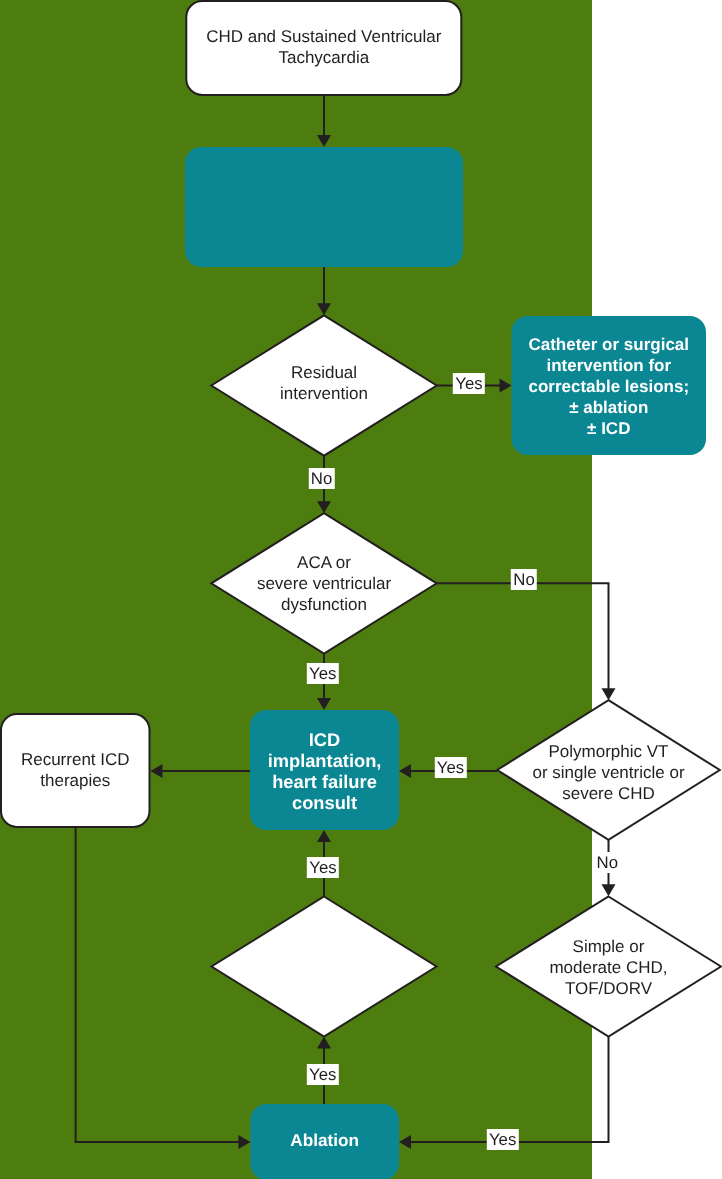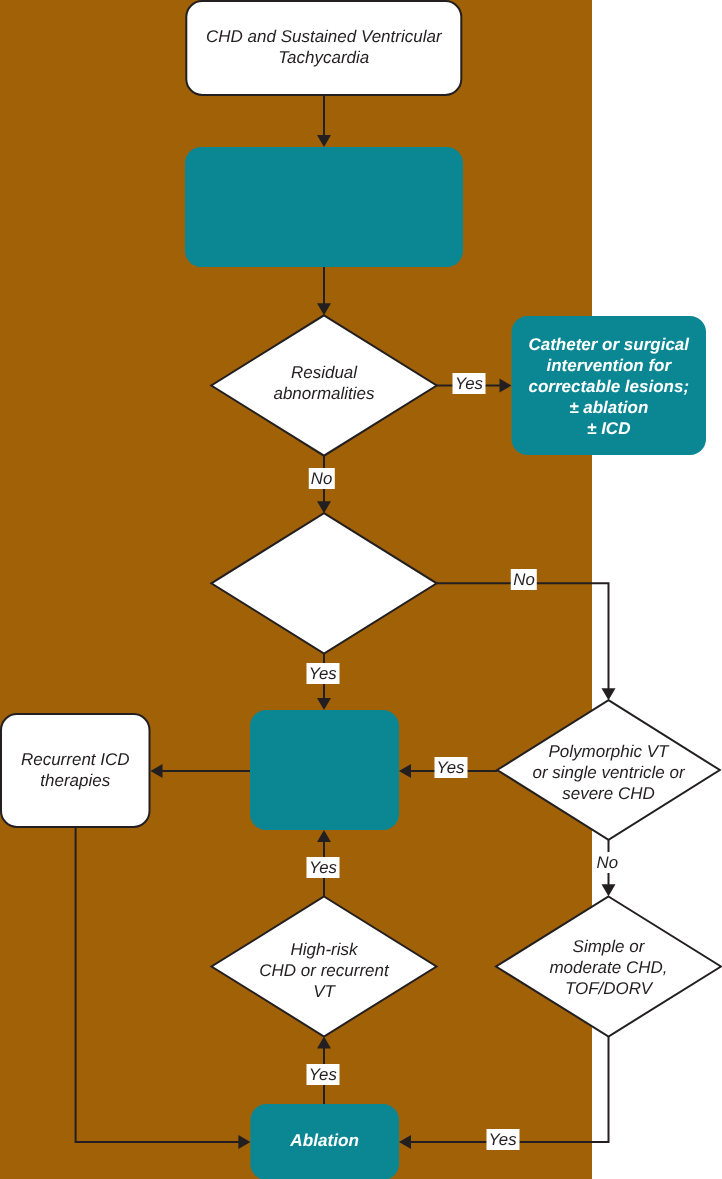--- a/index.html
+++ b/index.html
@@ -1,20 +1,20 @@
 <!DOCTYPE html>
 <html><head>
 <meta charset="utf-8">
 <title>CHD and Sustained Ventricular Tachycardia</title>
 <style>
   html,body{margin:0;padding:0;background:#ffffff;}
   body{width:722px;height:1179px;overflow:hidden;
        font-family:"Liberation Sans",sans-serif;color:#231f20;
        -webkit-font-smoothing:antialiased;text-rendering:geometricPrecision;}
-  #chart{position:relative;width:592px;height:1179px;background:#a16207;font-style:italic;}
+  #chart{position:relative;width:592px;height:1179px;background:#4d7c0f;}
   svg#canvas{position:absolute;left:0;top:0;width:722px;height:1179px;display:block;}
   .node-label{position:absolute;text-align:center;line-height:21px;
               font-size:17px;white-space:pre-line;}
   .lbl-plain{color:#231f20;font-weight:normal;}
   .lbl-white{color:#ffffff;font-weight:bold;}
   .edge-label{position:absolute;font-size:16.8px;line-height:21px;color:#231f20;
               background:#ffffff;white-space:nowrap;text-align:left;
               transform:translateX(-50%);padding:0 2.5px;}
 </style>
 </head>
@@ -62,34 +62,38 @@
         <path d="M608.5 1036.6 L608.5 1142 L410 1142" fill="none" stroke="#231f20" stroke-width="2" stroke-linecap="butt" stroke-linejoin="miter"></path>
         <polygon points="399.00,1142.00 411.00,1135.00 411.00,1149.00" fill="#231f20" stroke="none"></polygon>
         <path d="M75.6 828 L75.6 1142 L239.4 1142" fill="none" stroke="#231f20" stroke-width="2" stroke-linecap="butt" stroke-linejoin="miter"></path>
         <polygon points="250.40,1142.00 238.40,1149.00 238.40,1135.00" fill="#231f20" stroke="none"></polygon>
       </g>
   </svg>
 
   <div class="node-label lbl-plain" style="font-size: 17px; line-height: 21px; left: 143.8px; top: 26px; width: 360px;">CHD and Sustained Ventricular
 Tachycardia</div>
   <div class="node-label lbl-plain" style="font-size: 17px; line-height: 21px; left: 144px; top: 362px; width: 360px;">Residual
-abnormalities</div>
+intervention</div>
   <div class="node-label lbl-white" style="font-size: 17px; line-height: 21px; left: 428.75px; top: 334px; width: 360px;">Catheter or surgical
 intervention for
 correctable lesions;
 ± ablation
 ± ICD</div>
+  <div class="node-label lbl-plain" style="font-size: 17px; line-height: 21px; left: 144px; top: 551.8px; width: 360px;">ACA or
+severe ventricular
+dysfunction</div>
   <div class="node-label lbl-plain" style="font-size: 17px; line-height: 21px; left: -104.75px; top: 748.5px; width: 360px;">Recurrent ICD
 therapies</div>
+  <div class="node-label lbl-white" style="font-size: 18.3px; line-height: 21px; left: 144.5px; top: 729.3px; width: 360px;">ICD
+implantation,
+heart failure
+consult</div>
   <div class="node-label lbl-plain" style="font-size: 17px; line-height: 21px; left: 428.5px; top: 740.5px; width: 360px;">Polymorphic VT
 or single ventricle or
 severe CHD</div>
-  <div class="node-label lbl-plain" style="font-size: 17px; line-height: 21px; left: 144px; top: 939px; width: 360px;">High-risk
-CHD or recurrent
-VT</div>
   <div class="node-label lbl-plain" style="font-size: 17px; line-height: 21px; left: 428.5px; top: 936px; width: 360px;">Simple or
 moderate CHD,
 TOF/DORV</div>
   <div class="node-label lbl-white" style="font-size: 17.2px; line-height: 21px; left: 144.7px; top: 1129.5px; width: 360px;">Ablation</div>
 
   <div class="edge-label" style="left: 469px; top: 372.9px;">Yes</div>
   <div class="edge-label" style="left: 321.6px; top: 467.9px;">No</div>
   <div class="edge-label" style="left: 524px; top: 569.3px;">No</div>
   <div class="edge-label" style="left: 322.7px; top: 663.2px;">Yes</div>
   <div class="edge-label" style="left: 450.5px; top: 757.1px;">Yes</div>

